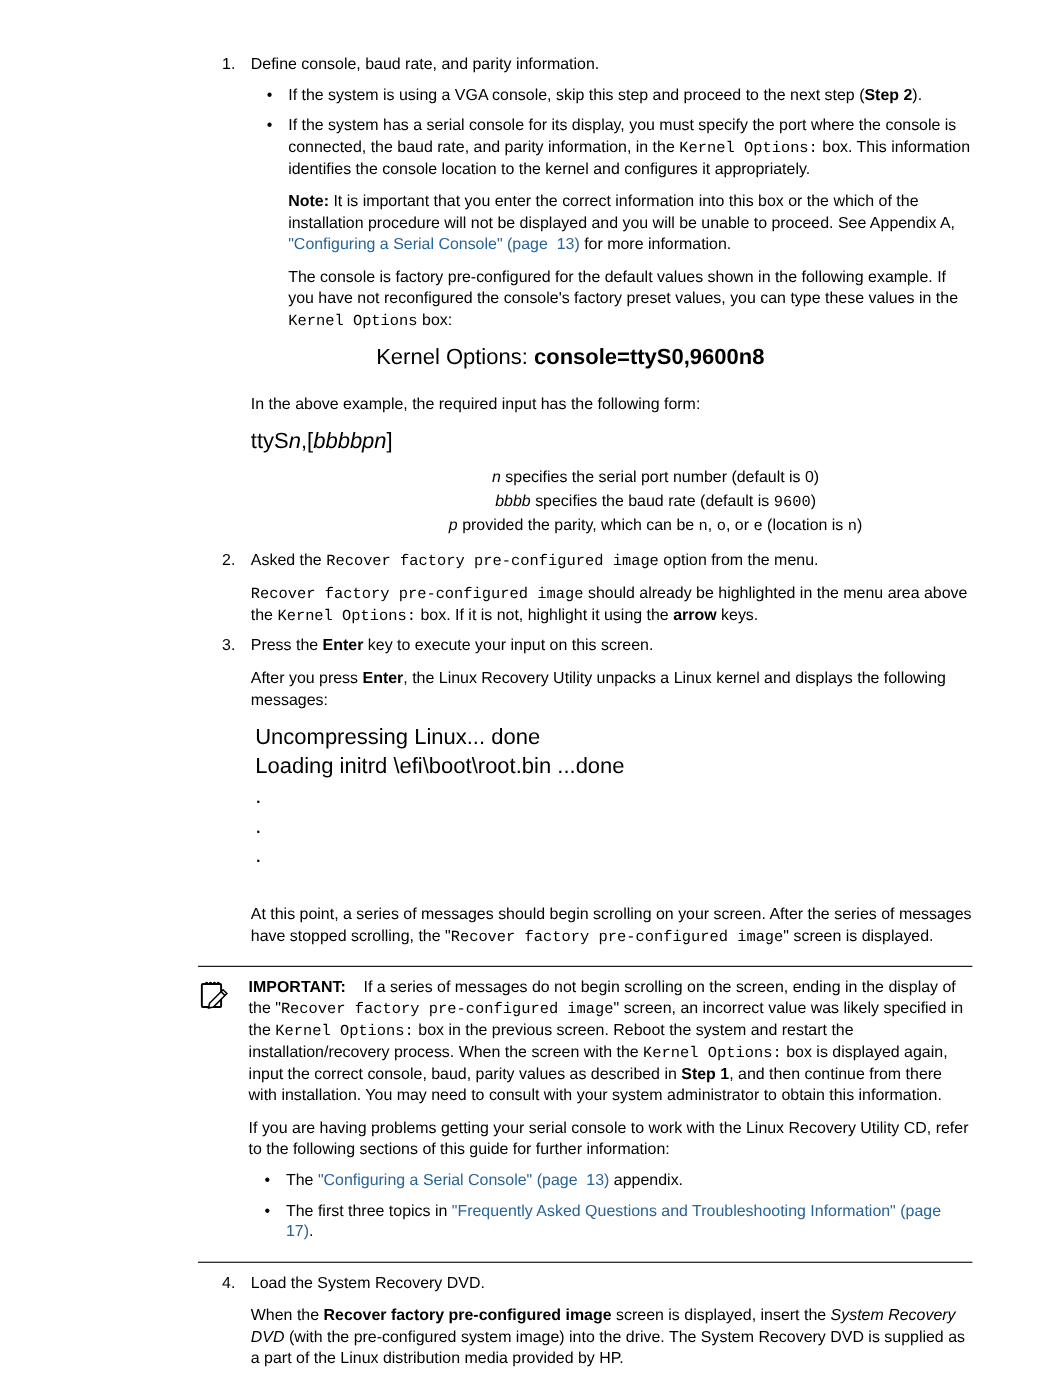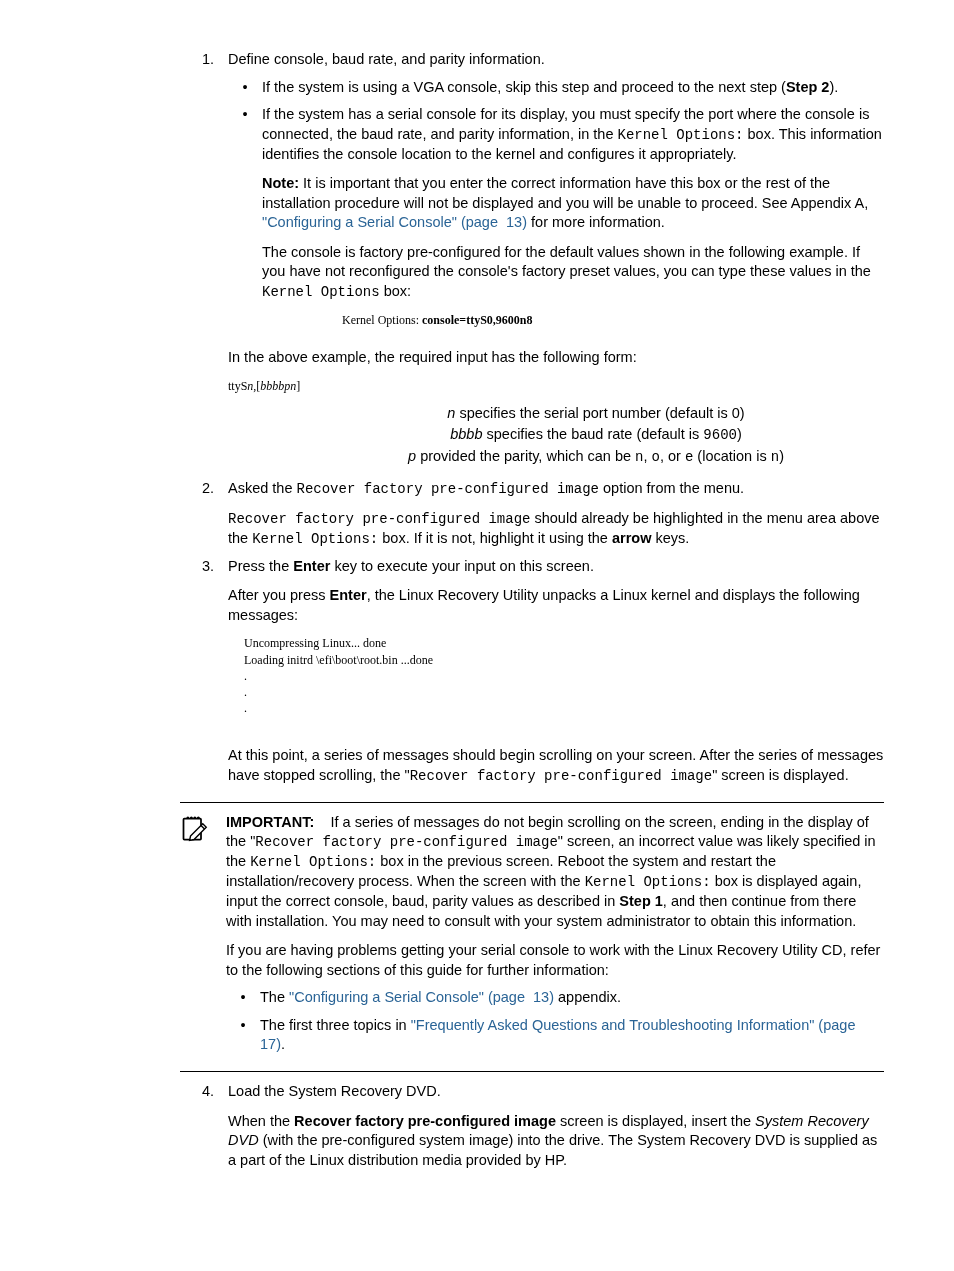--- a/index.html
+++ b/index.html
@@ -15,21 +15,21 @@
   }
   .step { display: flex; margin-bottom: 8px; }
   .step-num { width: 34px; flex-shrink: 0; text-align: right; padding-right: 14px; box-sizing: content-box; }
   .step-body { flex: 1; }
   .steps { margin-left: 140px; margin-right: 30px; }
   .sub { display: flex; margin-top: 8px; margin-bottom: 4px; }
   .bullet { width: 34px; flex-shrink: 0; text-align: center; }
   .sub-body { flex: 1; }
   .para { margin-top: 10px; }
   code, .mono { font-family: "Courier New", monospace; font-size: 14px; }
-  .codeblock { font-family: Liberation Serif, serif; font-size: 12px; white-space: pre; margin-top: 10px; margin-bottom: 10px; }
+  .codeblock { font-family: Liberation Sans, sans-serif; font-size: 20px; white-space: pre; margin-top: 10px; margin-bottom: 10px; }
   .indent1 { margin-left: 80px; }
   .defs { margin-left: 80px; margin-top: 8px; text-align: center; }
   .defs div { margin-bottom: 2px; }
   .link { color: #2a6496; }
   .callout-wrap { margin-left: 140px; margin-right: 30px; margin-top: 16px; }
   .hr { border-top: 1px solid #000; height: 0; }
   .callout { display: flex; padding: 10px 0 12px 0; }
   .callout-icon { width: 46px; flex-shrink: 0; padding-top: 2px; }
   .callout-body { flex: 1; }
   .icon-svg { width: 28px; height: 28px; }
@@ -53,21 +53,21 @@
         </div>
       </div>
 
       <div class="sub">
         <div class="bullet">•</div>
         <div class="sub-body">
           <div>
             <span>If the system has a serial console for its display, you must specify the port where the console is connected, the baud rate, and parity information, in the </span><span class="mono">Kernel Options:</span><span> box. This information identifies the console location to the kernel and configures it appropriately.</span>
           </div>
           <div class="para">
-            <b>Note:</b><span> It is important that you enter the correct information have this box or the rest of the installation procedure will not be displayed and you will be unable to proceed. See Appendix A, </span><span class="link">"Configuring a Serial Console" (page&nbsp; 13)</span><span> for more information.</span>
+            <b>Note:</b><span> It is important that you enter the correct information into this box or the which of the installation procedure will not be displayed and you will be unable to proceed. See Appendix A, </span><span class="link">"Configuring a Serial Console" (page&nbsp; 13)</span><span> for more information.</span>
           </div>
           <div class="para">
             <span>The console is factory pre-configured for the default values shown in the following example. If you have not reconfigured the console's factory preset values, you can type these values in the </span><span class="mono">Kernel Options</span><span> box:</span>
           </div>
           <div class="codeblock indent1"><span>Kernel Options: </span><b>console=ttyS0,9600n8</b></div>
         </div>
       </div>
 
       <div class="para">In the above example, the required input has the following form:</div>
 
@@ -95,21 +95,21 @@
 
   <div class="step" style="margin-top:8px">
     <div class="step-num">3.</div>
     <div class="step-body">
       <div>
         <span>Press the </span><b>Enter</b><span> key to execute your input on this screen.</span>
       </div>
       <div class="para">
         <span>After you press </span><b>Enter</b><span>, the Linux Recovery Utility unpacks a Linux kernel and displays the following messages:</span>
       </div>
-      <div class="codeblock" style="margin-left:16px">Uncompressing Linux... done
+      <div class="codeblock" style="margin-left:4px">Uncompressing Linux... done
 Loading initrd \efi\boot\root.bin ...done
 .
 .
 .</div>
       <div class="para" style="margin-top:30px">
         <span>At this point, a series of messages should begin scrolling on your screen. After the series of messages have stopped scrolling, the "</span><span class="mono">Recover factory pre-configured image</span><span>" screen is displayed.</span>
       </div>
     </div>
   </div>
 </div>

